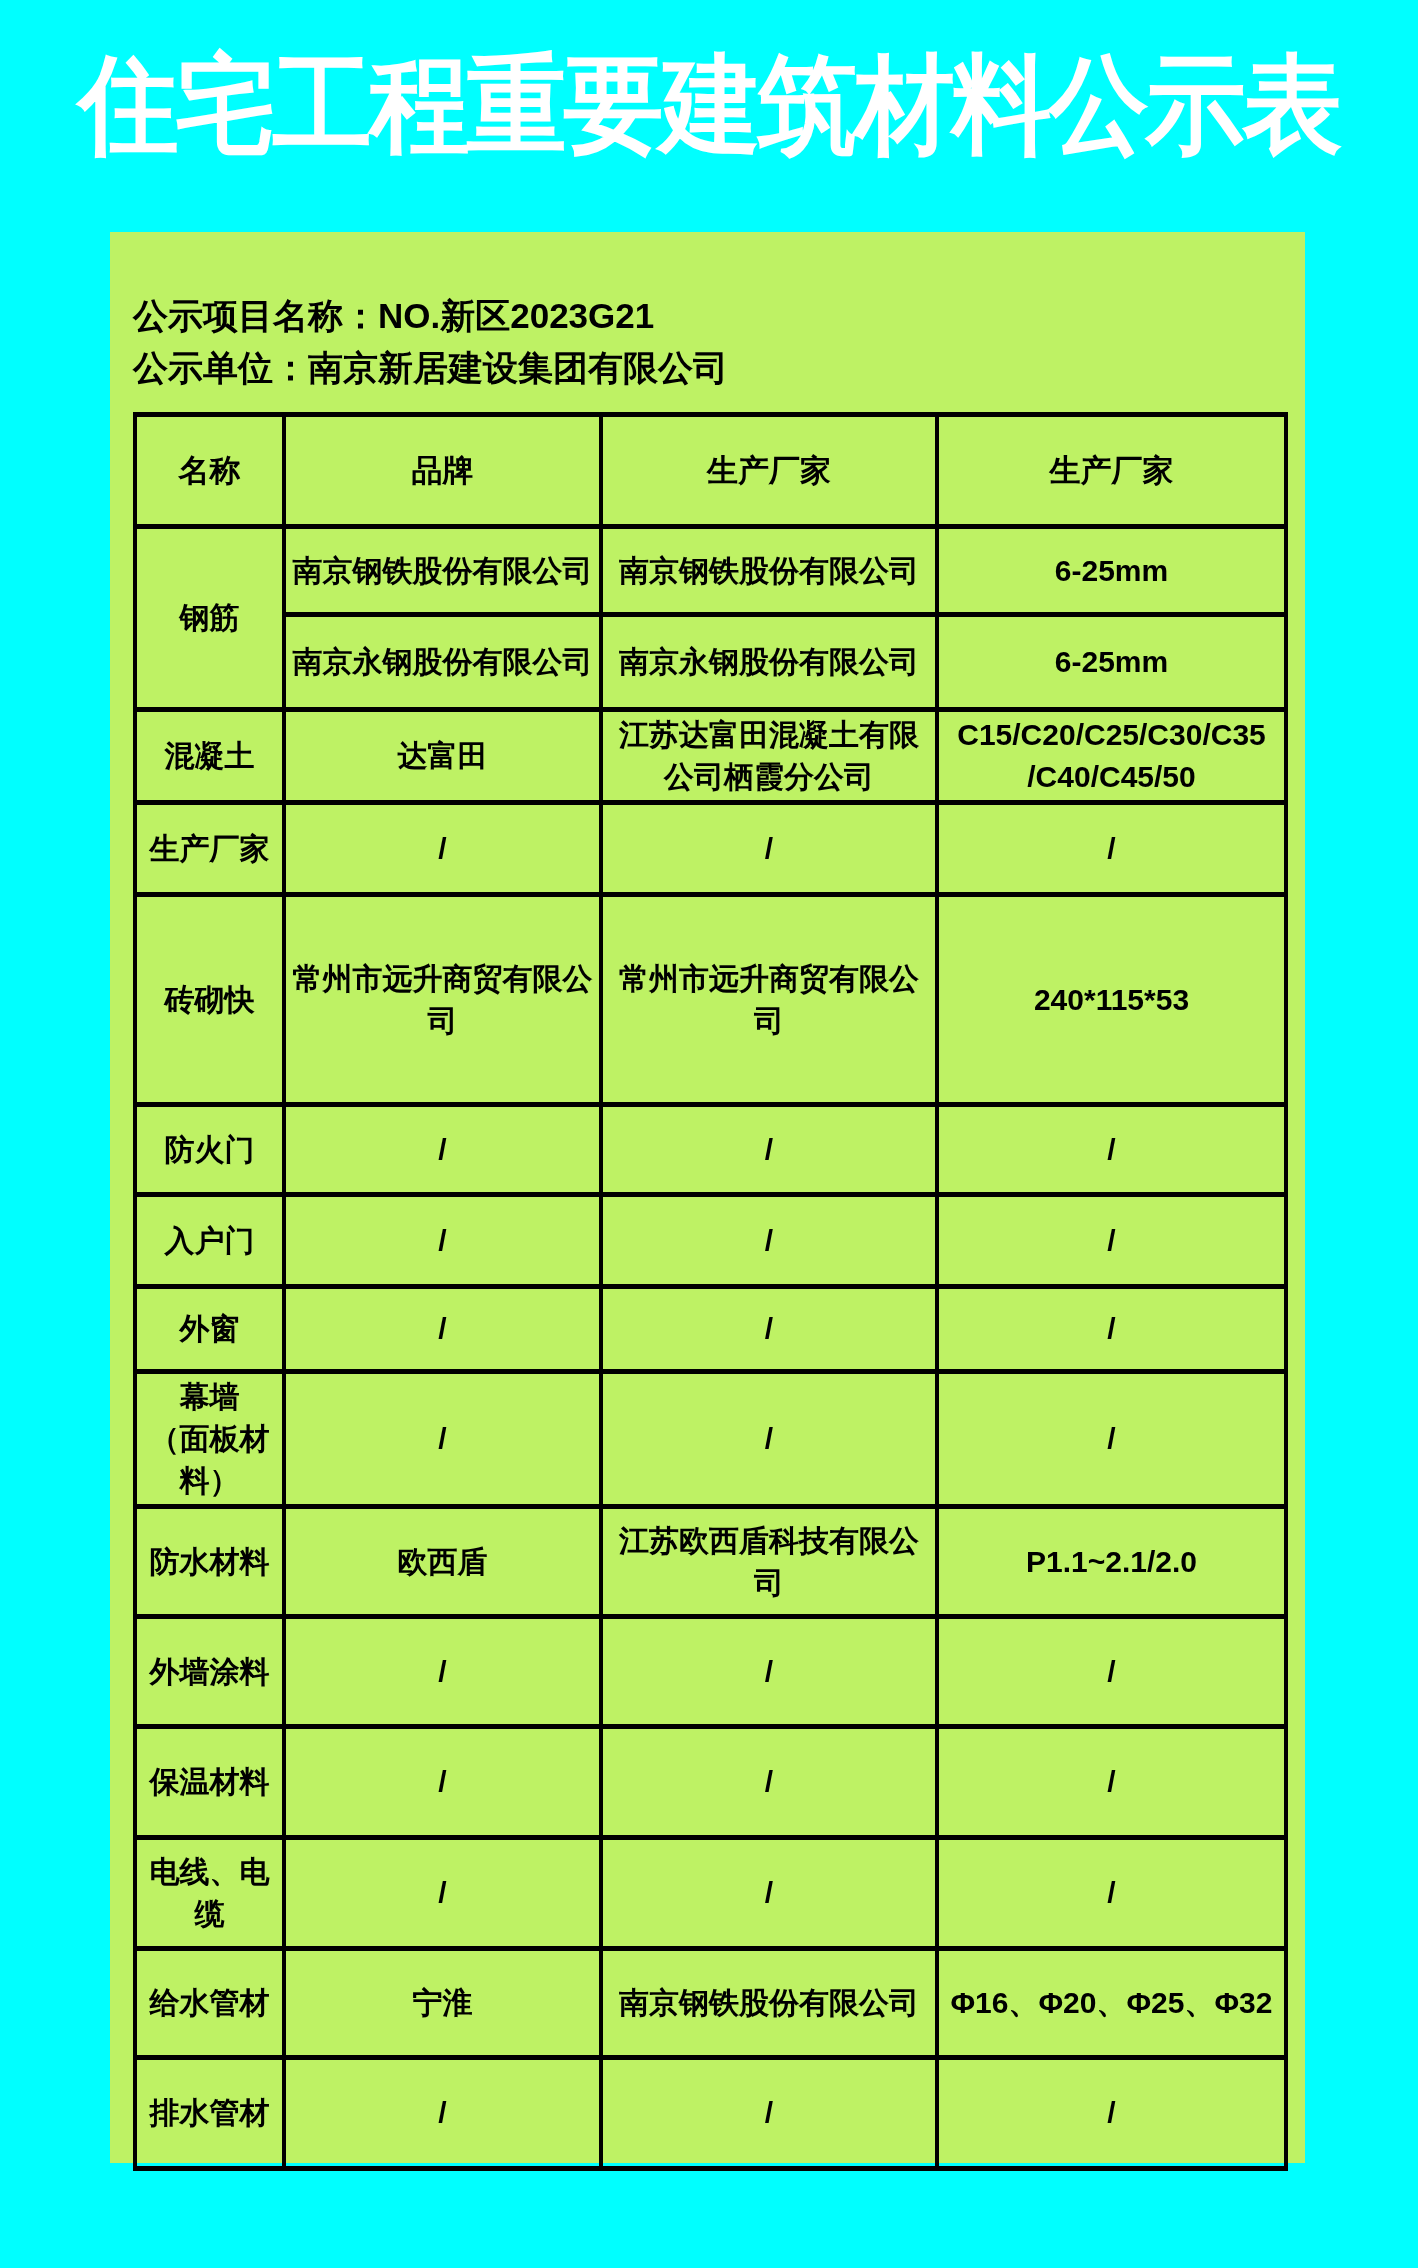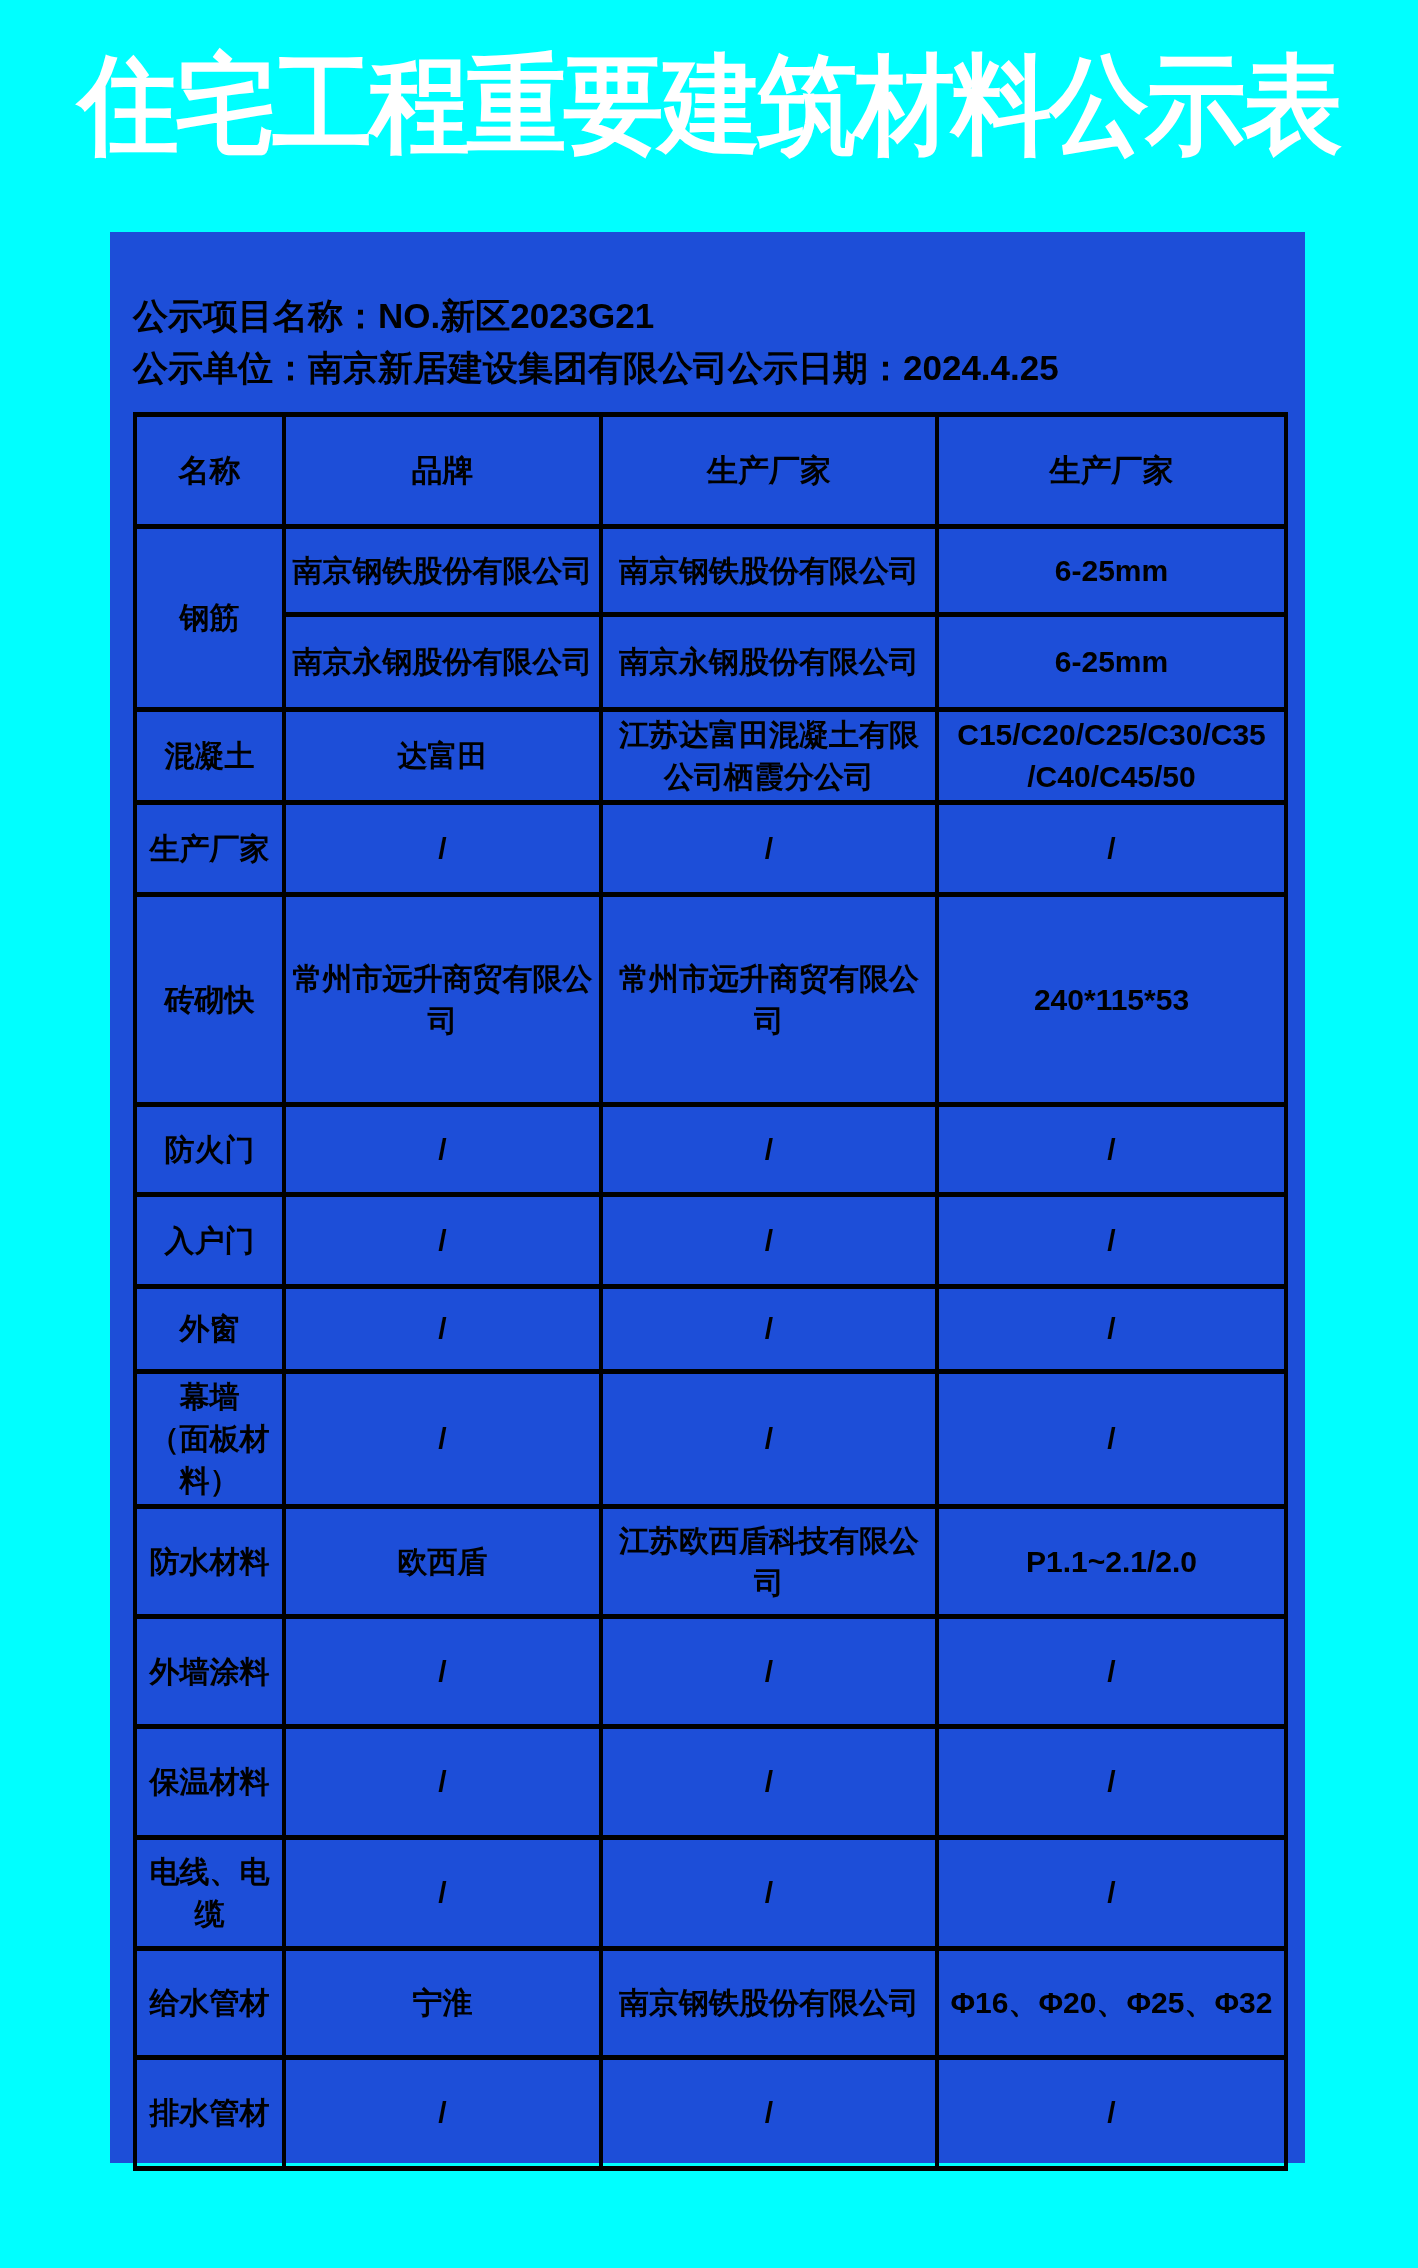--- a/index.html
+++ b/index.html
@@ -25,21 +25,21 @@
     transform: scaleY(1.08);
     transform-origin: top center;
     white-space: nowrap;
   }
   .panel {
     position: absolute;
     left: 110px;
     top: 232px;
     width: 1195px;
     height: 1931px;
-    background: #1d4ed8;
+    background: #bef264;
   }
   .meta {
     position: absolute;
     left: 23px;
     right: 37px;
     top: 58px;
     font-size: 35px;
     font-weight: bold;
     line-height: 52px;
   }
@@ -79,23 +79,20 @@
 
 <div class="panel">
 
   <div class="meta">
     <div class="meta-line1">
       <span>公示项目名称：</span><span>NO.新区2023G21</span>
     </div>
     <div class="meta-line2">
       <div>
         <span>公示单位：</span><span>南京新居建设集团有限公司</span>
-      </div>
-      <div>
-        <span>公示日期：</span><span>2024.4.25</span>
       </div>
     </div>
   </div>
 
   <table class="materials">
     <colgroup>
       <col style="width:149px">
       <col style="width:317px">
       <col style="width:336px">
       <col style="width:349px">

